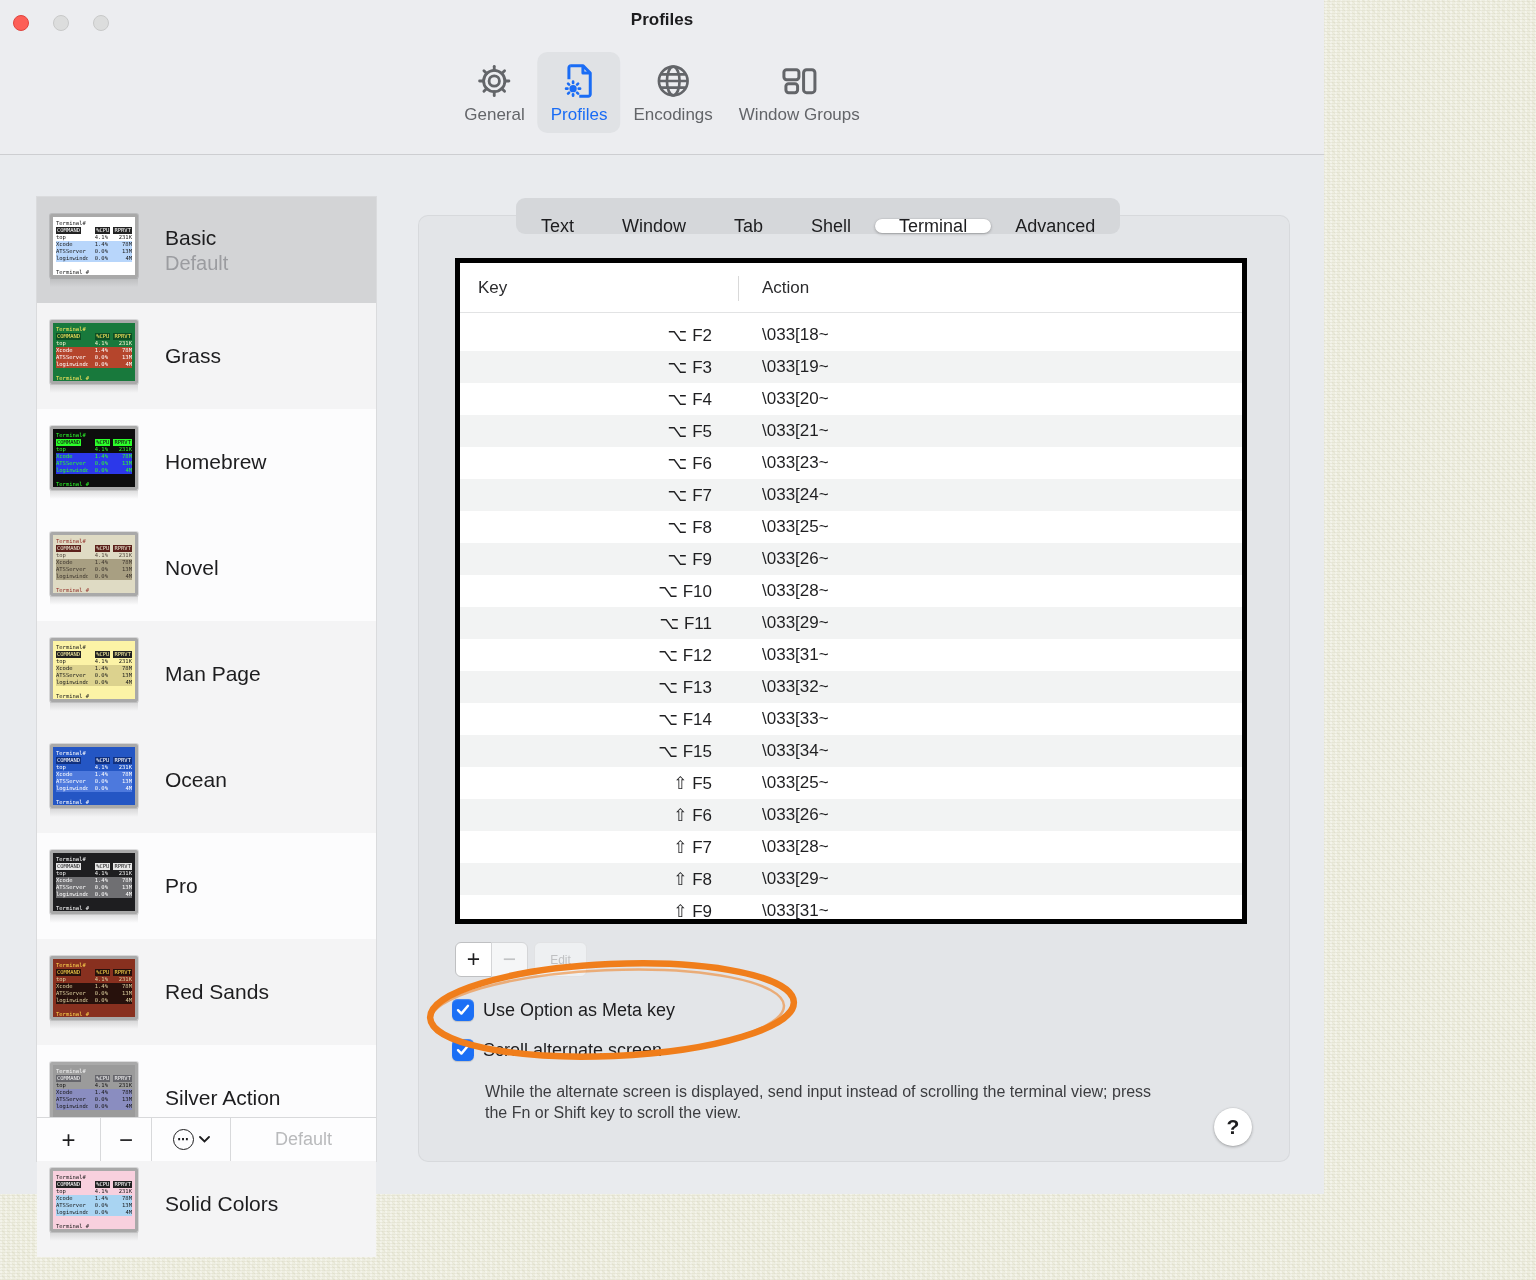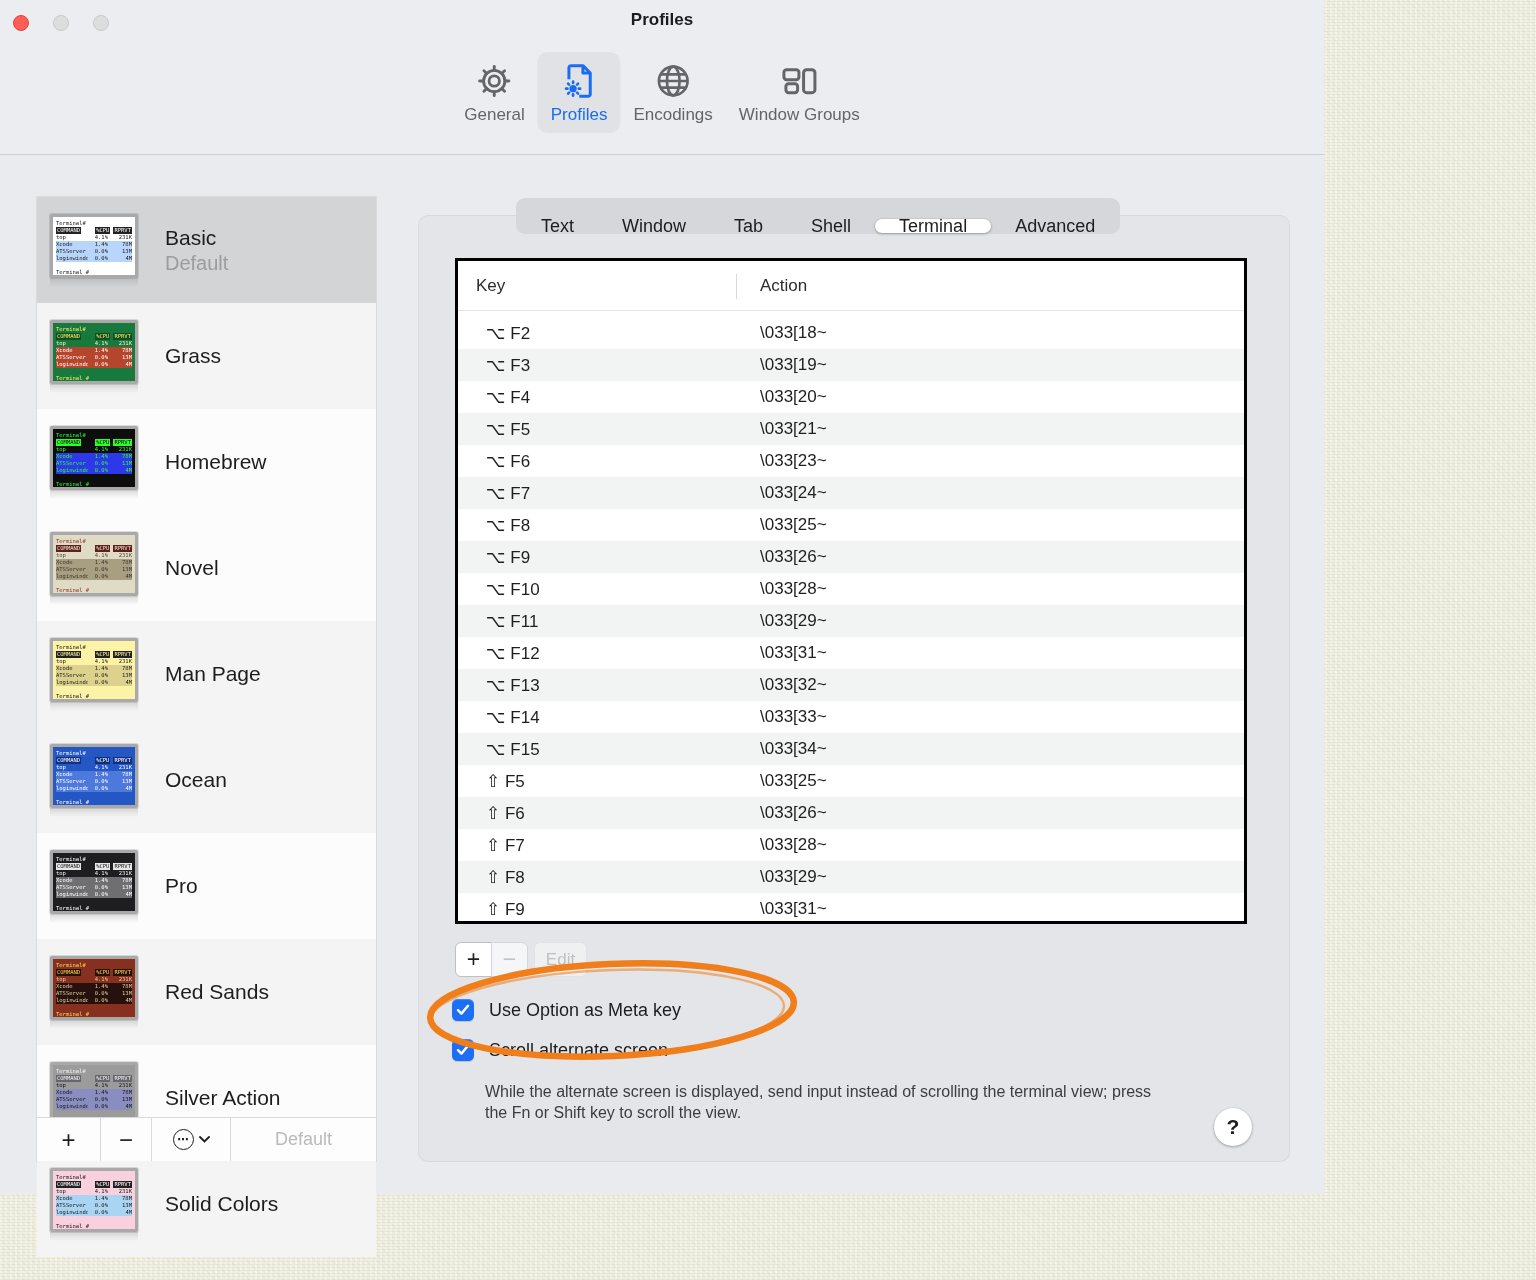--- a/index.html
+++ b/index.html
@@ -84,42 +84,42 @@
 
   .segmented { position:absolute; left:516px; top:198px; height:36px;
     display:flex; align-items:stretch; background:#d5d7da; border-radius:9px; padding:1px; z-index:5; }
   .seg { position:relative; display:flex; align-items:center; padding:0 24px;
     font-size:18px; color:#1d1d1f; border-radius:8px;margin-top:20px; }
   .seg.sel { background:#ffffff; box-shadow:0 1px 3px rgba(0,0,0,.28), 0 0 0 .5px rgba(0,0,0,.06); }
   .seg:not(:first-child):not(.sel):not(.after-sel)::before { content:'';
     position:absolute; left:0; top:9px; bottom:9px; width:1px; background:#bfc1c4; }
 
   .ktable { position:absolute; left:455px; top:258px; width:792px; height:666px;
-    background:#ffffff; border:3px solid #000000; }
+    background:#ffffff; border:5px solid #000000; }
   .k-head { position:relative; height:50px; border-bottom:1px solid #e2e3e4;
     display:flex; align-items:center; font-size:17px; color:#2c2c2e; }
   .k-head .h-key { padding-left:18px; }
   .k-head .h-div { position:absolute; left:278px; top:13px; height:25px; width:1px; background:#d9d9d9; }
   .k-head .h-action { position:absolute; left:302px; }
   .k-body { padding-top:6px; }
   .k-row { display:flex; height:32px; align-items:center; font-size:17px; color:#1f1f21; }
   .k-row.alt { background:#f2f3f3; }
-  .c-key { width:278px; text-align:left; padding-right:26px;padding-left:28px; }
+  .c-key { width:278px; text-align:right; padding-right:26px;padding-left:28px; }
   .c-action { padding-left:24px; }
 
   .row-actions { position:absolute; left:455px; top:942px; height:35px; }
   .ra-btn { position:absolute; top:0; height:35px; display:flex; align-items:center; justify-content:center; }
   .ra-add { left:0; width:37px; background:#ffffff; border:1px solid #bfc0c2; border-radius:6px 0 0 6px;
     font-size:23px; font-weight:300; }
   .ra-remove { left:36px; width:37px; background:#f5f6f7; border:1px solid #d4d5d7;
     border-radius:0 6px 6px 0; font-size:23px; font-weight:300; color:#c2c3c5; }
   .ra-edit { left:79px; width:53px; background:#eef0f2; border:1px solid #e1e2e4; border-radius:6px;
-    font-size:17px; color:#bfc0c2;text-align:center; }
-
-  .cb-row { position:absolute; display:flex; align-items:center; gap:15px; }
+    font-size:12px; color:#bfc0c2;text-align:center; }
+
+  .cb-row { position:absolute; display:flex; align-items:center; gap:9px; }
   .cb-row.one { left:452px; top:999px; }
   .cb-row.two { left:452px; top:1039px; }
   .cb-box { width:22px; height:22px; border-radius:5.5px; background:#1b6ff5;
     display:flex; align-items:center; justify-content:center;
     box-shadow:inset 0 1px 1px rgba(255,255,255,.2), 0 .5px 1px rgba(0,0,0,.15); }
   .cb-label { font-size:18px; }
 
   .help-text { position:absolute; left:485px; top:1081px; width:680px;
     font-size:16px; line-height:21px; color:#3c3d40; }
 

